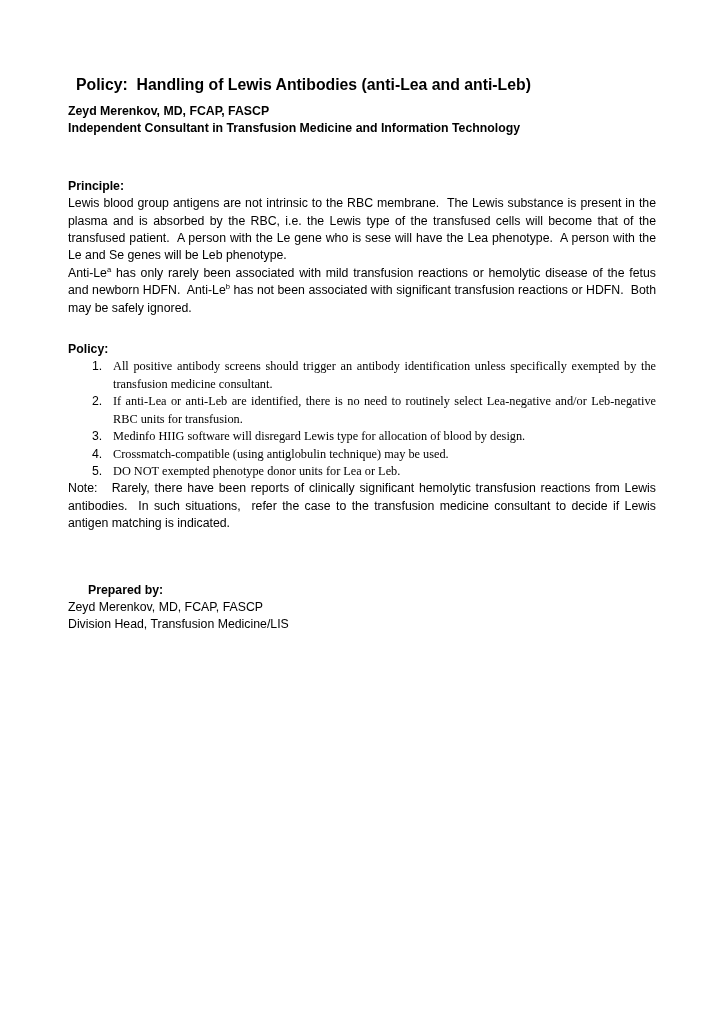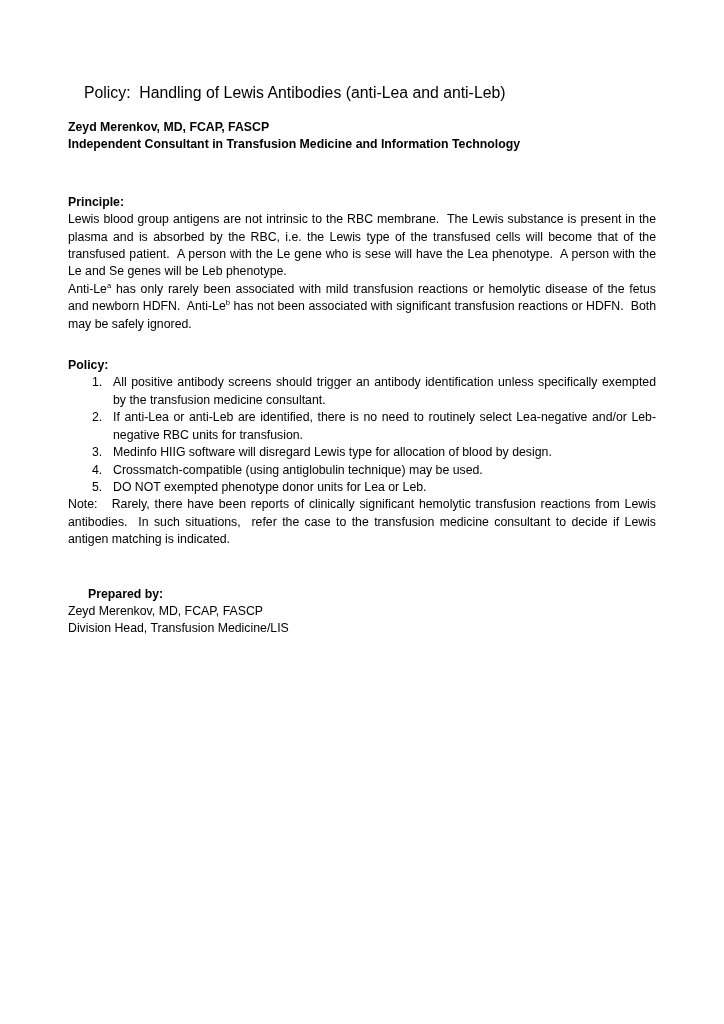--- a/index.html
+++ b/index.html
@@ -16,55 +16,56 @@
     font-family: "Liberation Sans", "DejaVu Sans", sans-serif;
     font-size: 12.3px;
     line-height: 17.4px;
     box-sizing: border-box;
     padding: 66px 68px 0 68px;
     overflow: hidden;
   }
   .doc-title {
     font-size: 15.8px;
     line-height: 21px;
-    font-weight: normal;
-    margin: 16px;
+    font-weight: bold;
+    margin: 8px;
   }
   .doc-subtitle {
     font-weight: bold;
     margin: 0;
   }
   .section-heading {
     font-weight: bold;
     margin: 0;
   }
   p.body-para {
     margin: 0;
     text-align: justify;
   }
   .gap-title-principle { margin-top: 40px; }
   .gap-para { margin-top: 12px; }
   .gap-policy { margin-top: 24px; }
   .gap-note { margin-top: 14px; }
-  .gap-prepared { margin-top: 37px; padding-left: 20px; }
+  .gap-prepared { margin-top: 49px; padding-left: 20px; }
   ol.policy-list {
     list-style: none;
     margin: 0;
     padding: 0 0 0 24px;
   }
   ol.policy-list li {
     display: flex;
   }
   ol.policy-list .li-num {
     width: 21px;
     flex-shrink: 0;
   }
   ol.policy-list .li-text {
     flex: 1;
     text-align: justify;
+    font-family: Liberation Serif, serif;
   }
   sup {
     font-size: 0.62em;
     line-height: 0;
     vertical-align: super;
   }
   .prepared-line {
     margin: 0;
   }
 </style>

